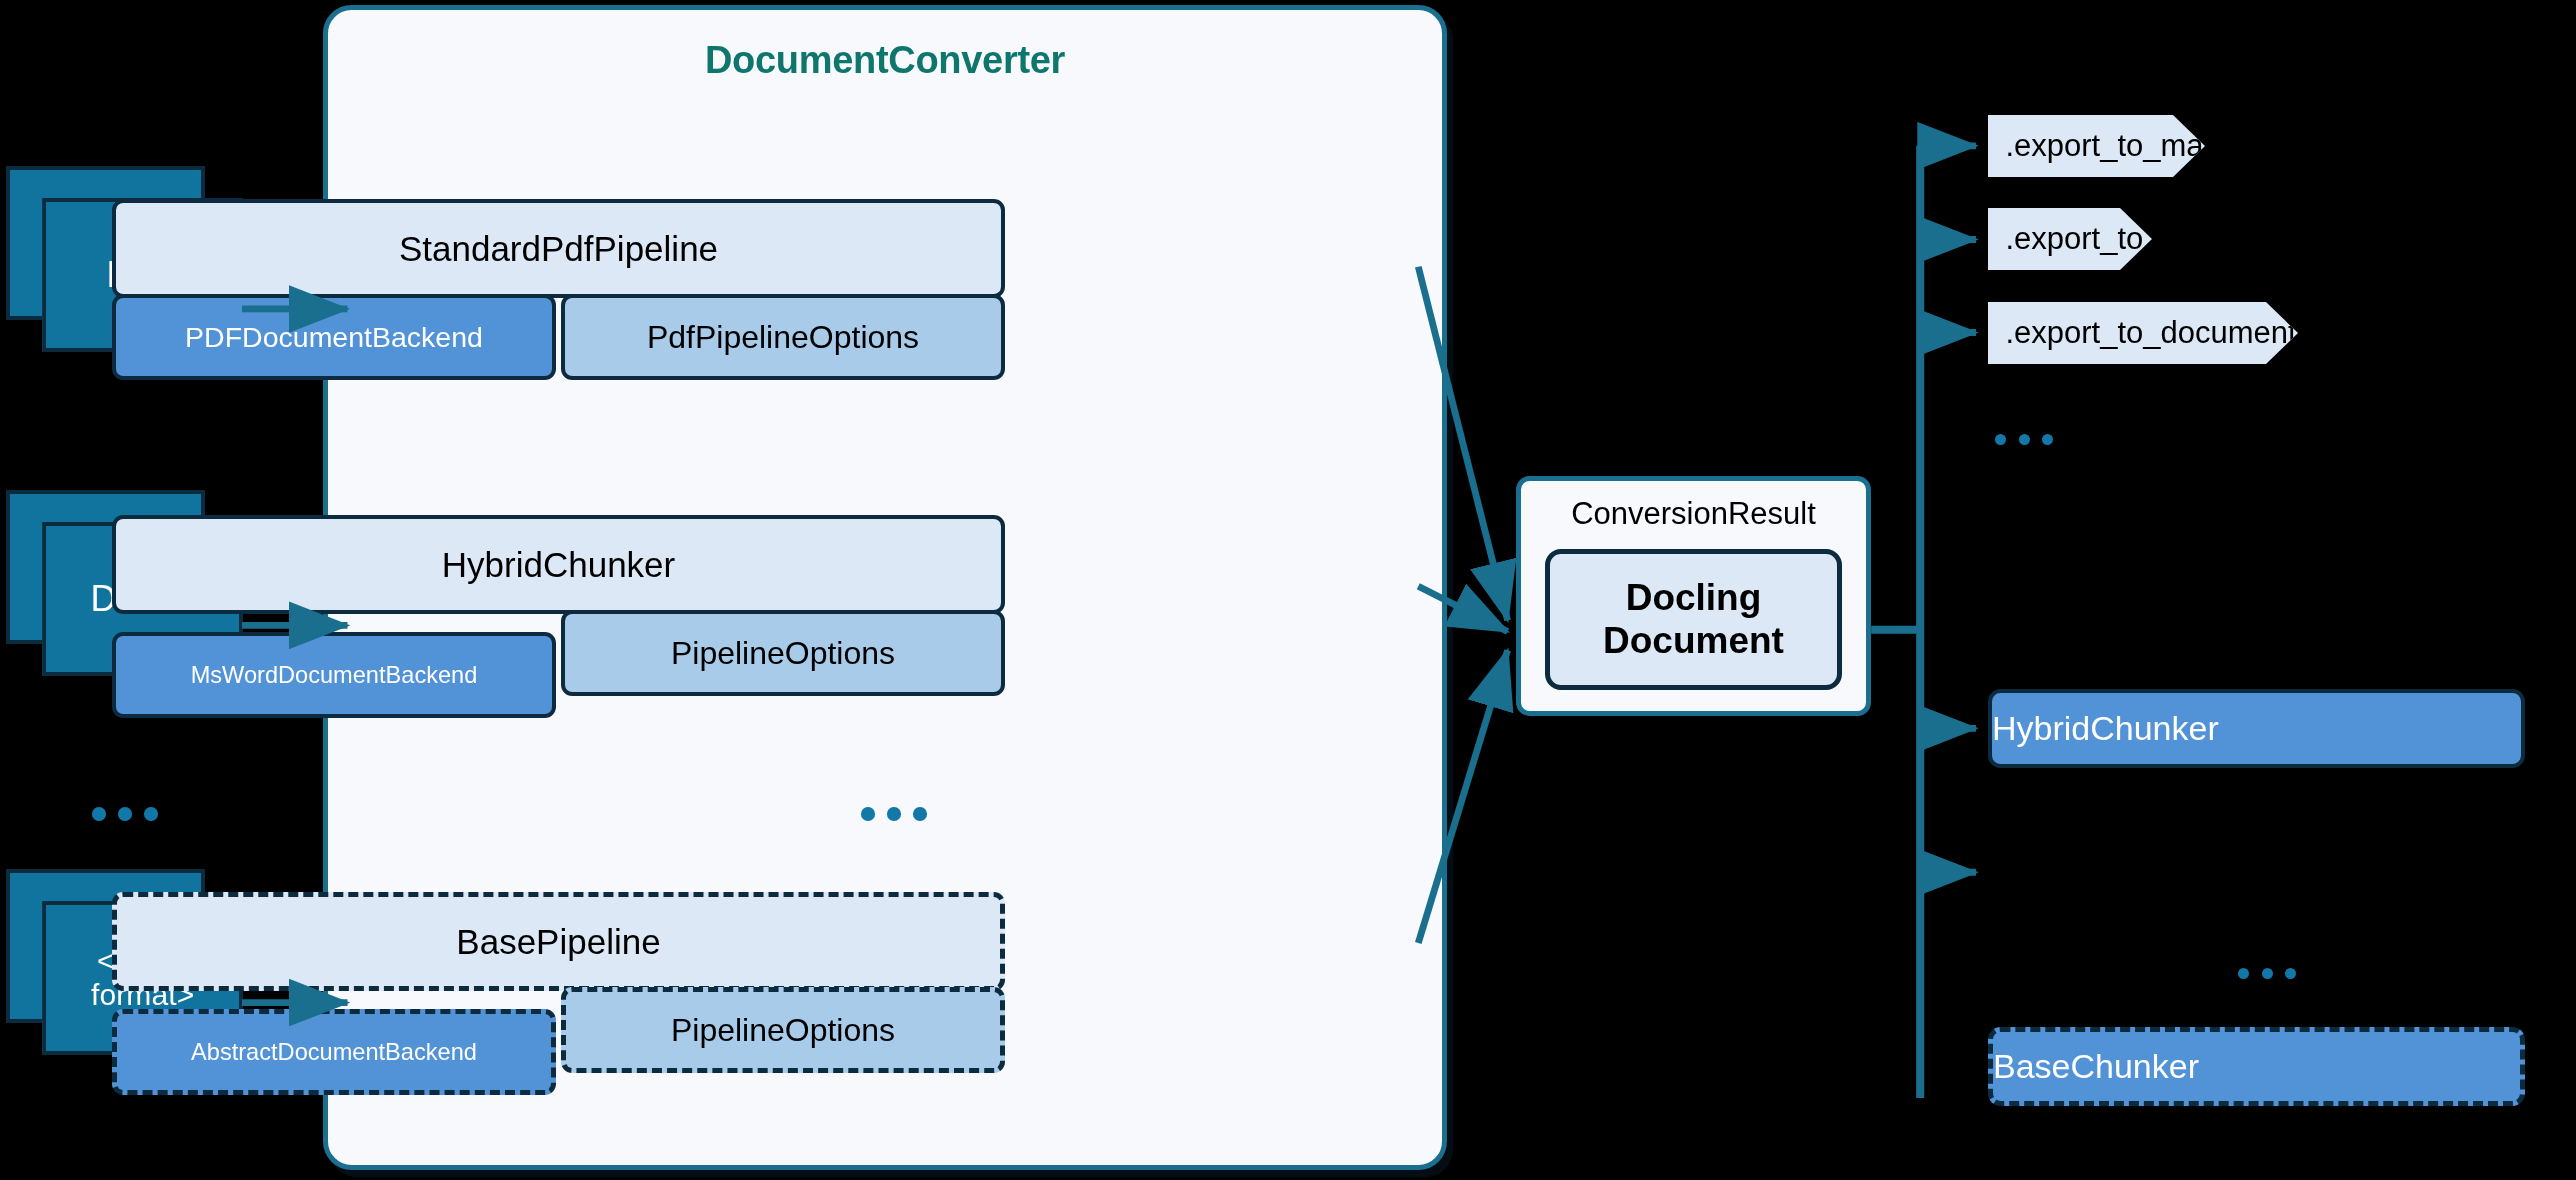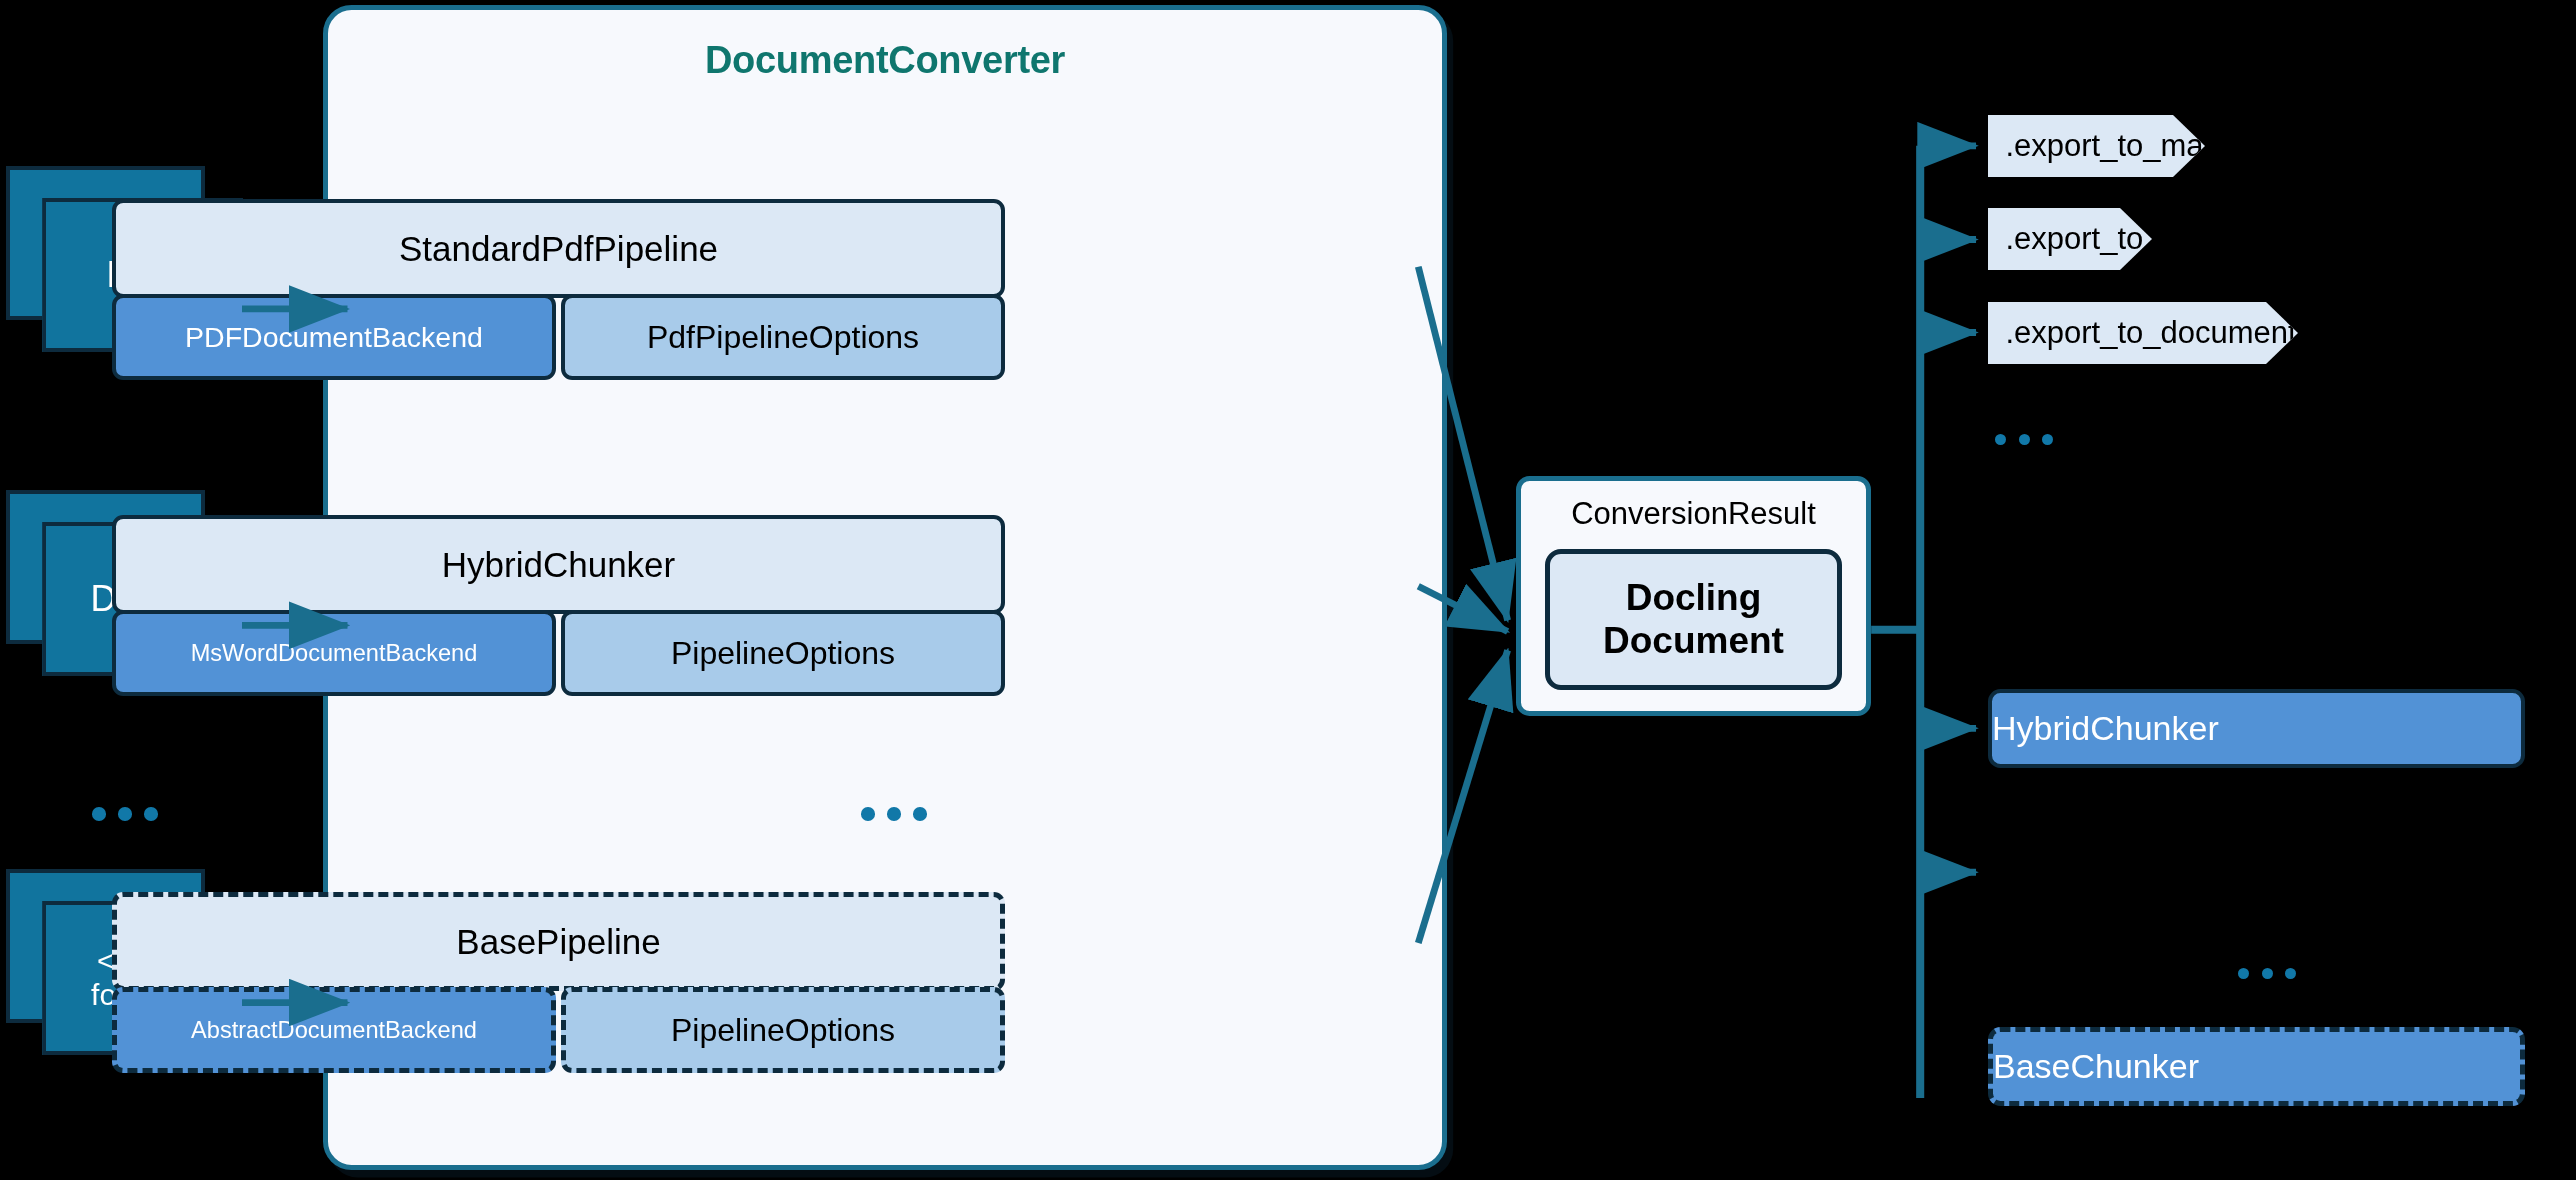--- a/index.html
+++ b/index.html
@@ -34,21 +34,21 @@
 
   
   .pgroup{position:absolute;left:112px;width:893px;z-index:4;}
   .phead{height:99px;background:#dce8f5;border:4.3px solid #0d2b3e;border-radius:11.2px;
          box-sizing:border-box;display:flex;align-items:center;justify-content:center;
          font-size:35px;color:#000;position:relative;z-index:1;}
   .prow{display:flex;margin-top:-3.7px;position:relative;z-index:2;}
   .pbackend{width:50%;height:86px;background:#5292d6;border:4.3px solid #0d2b3e;
             border-radius:11.2px;box-sizing:border-box;display:flex;align-items:center;
             justify-content:center;color:#fff;font-size:28.5px;}
-  .pbackend.tiny{font-size:23.6px;}
+  .pbackend.tiny{font-size:23.6px;margin-top:22px;}
   .poptions{width:50%;height:86px;background:#a8cbea;border:4.3px solid #0d2b3e;
             border-radius:11.2px;box-sizing:border-box;display:flex;align-items:center;
             justify-content:center;color:#000;font-size:32px;margin-left:5px;}
   .pgroup.dashed .phead,.pgroup.dashed .pbackend,.pgroup.dashed .poptions{
             border-style:dashed;border-width:5px;}
 
   
   .dots{position:absolute;display:flex;gap:12.4px;z-index:6;}
   .dots i{width:13.6px;height:13.6px;border-radius:50%;background:#1178a8;display:block;}
   .dots.small i{width:11.2px;height:11.2px;}

